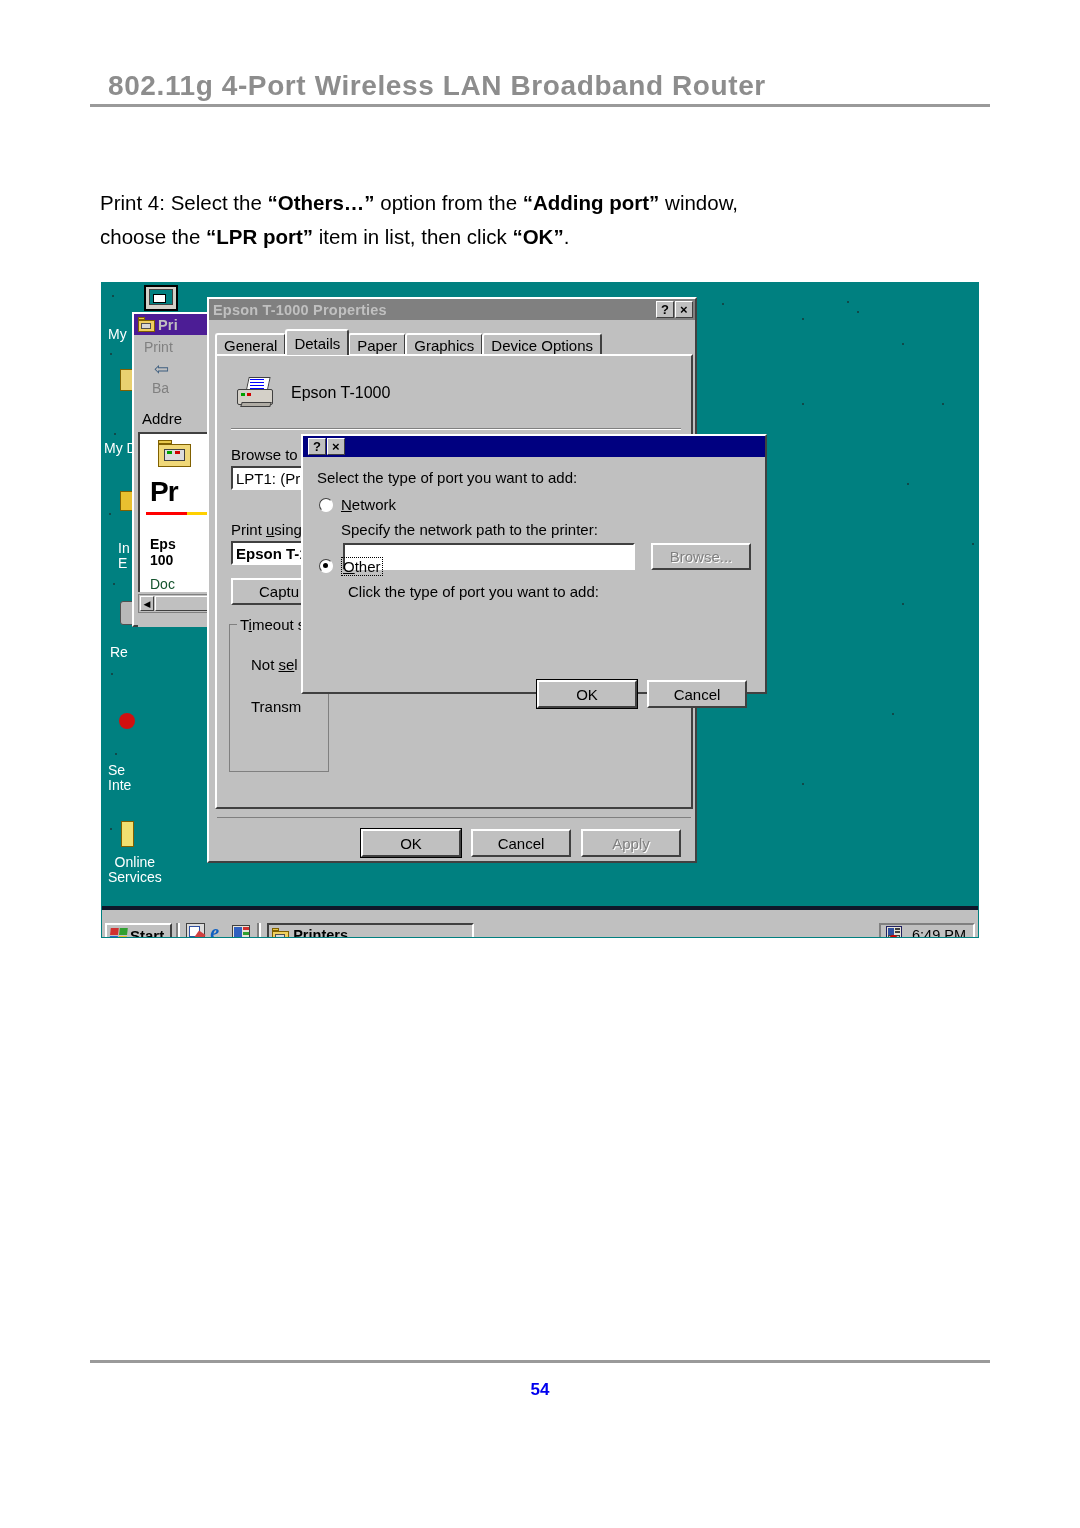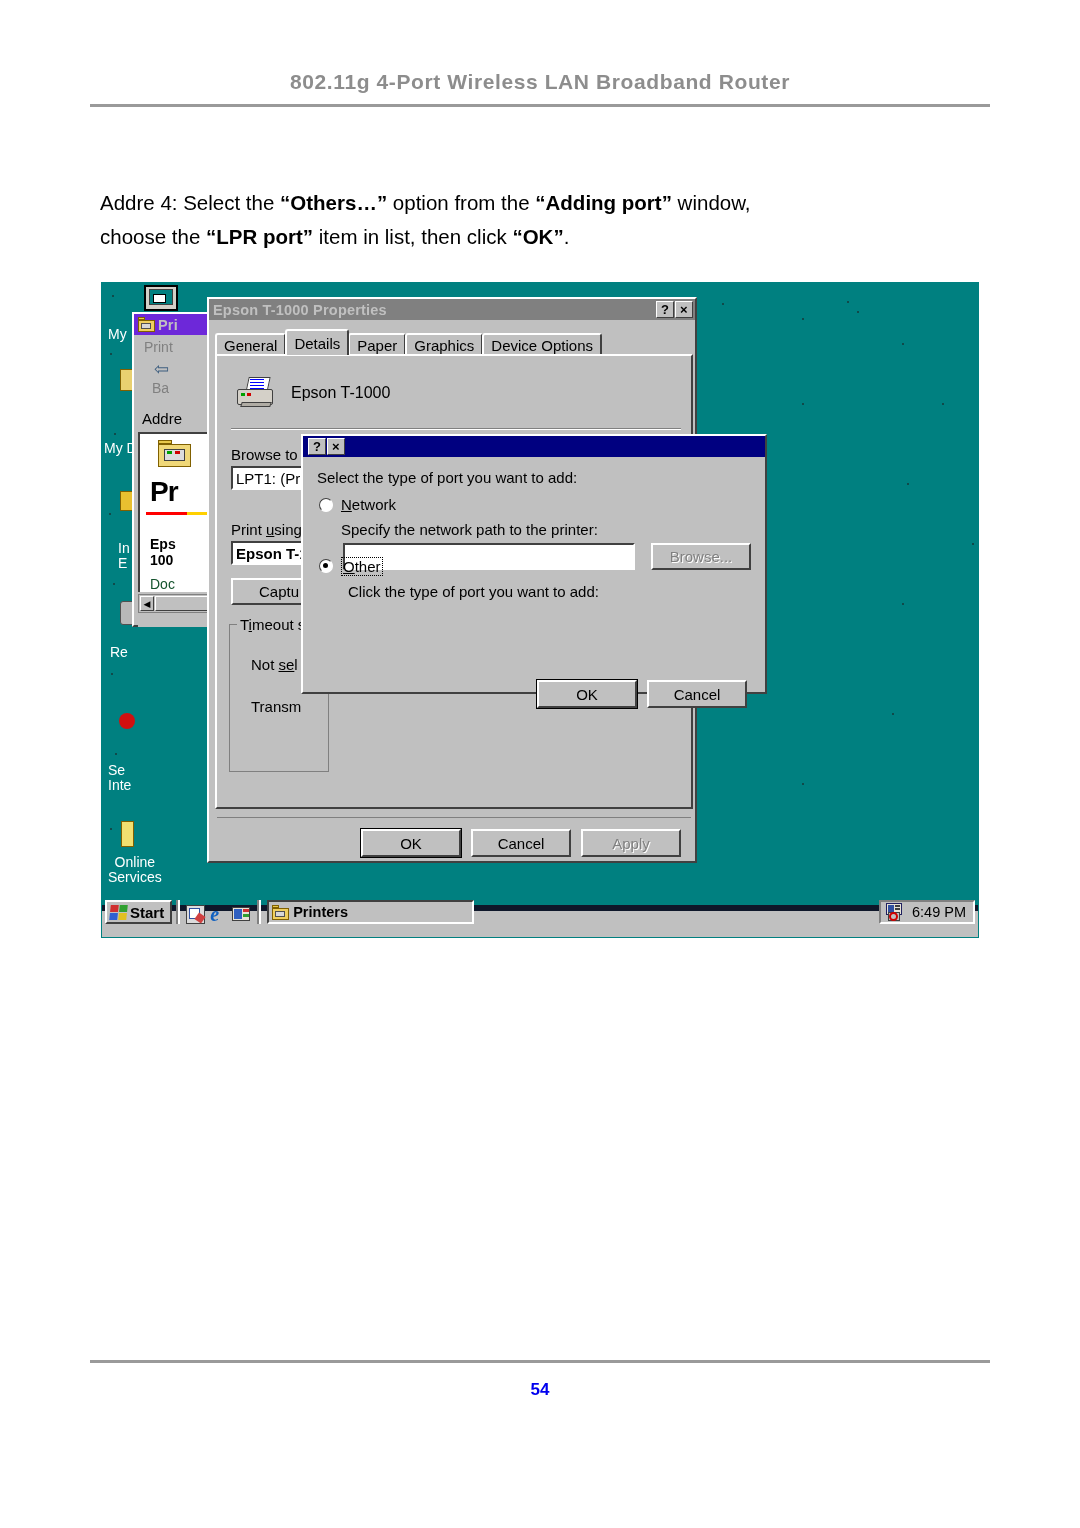--- a/index.html
+++ b/index.html
@@ -6,23 +6,23 @@
   body{
     width:1080px;height:1528px;
     background:#ffffff;
     font-family:"Liberation Sans", sans-serif;
     -webkit-font-smoothing:none;
   }
   .page{position:relative;width:1080px;height:1528px;overflow:hidden;}
 
   
   .doc-header{
-    position:absolute; left:90px; top:70px; width:900px;
-    text-align:center;
-    font-size:21px; font-weight:bold; color:#8d8d8d;
+    position:absolute; left:108px; top:70px; width:900px;
+    text-align:left;
+    font-size:28px; font-weight:bold; color:#8d8d8d;
     letter-spacing:.6px;
   }
   .rule-top{
     position:absolute;left:90px;top:104px;width:900px;height:3px;
     background:#9a9a9a;
   }
   .rule-bottom{
     position:absolute;left:90px;top:1360px;width:900px;height:3px;
     background:#9a9a9a;
   }
@@ -111,21 +111,21 @@
     border-right:1.5px solid #ffffff;border-bottom:1.5px solid #ffffff;
     box-sizing:border-box;
   }
   .radio .dot{
     position:absolute;left:3px;top:3px;width:5px;height:5px;border-radius:50%;
     background:#000;
   }
 
   
   #printersWin{left:30px;top:29px;width:96px;height:315px;}
-  #printersWin .tbar{background:#6d28d9;color:#c0c0c0;}
+  #printersWin .tbar{background:#4c1d95;color:#c0c0c0;}
   .pw-menubar{position:absolute;left:2px;top:23px;width:92px;height:19px;
     background:#c0c0c0;font-size:14px;color:#808080;
     display:flex;align-items:center;padding-left:8px;}
   .pw-toolbar{position:absolute;left:2px;top:44px;width:92px;height:46px;background:#c0c0c0;}
   .pw-addr{position:absolute;left:2px;top:92px;width:92px;height:24px;background:#c0c0c0;
     font-size:15px;color:#000;display:flex;align-items:center;padding-left:6px;}
   .pw-body{
     position:absolute;left:4px;top:118px;width:90px;height:160px;background:#fff;
     border-top:2px solid #404040;border-left:2px solid #404040;
     box-sizing:border-box;overflow:hidden;
@@ -181,22 +181,22 @@
     border-top:2px solid #404040;border-left:2px solid #404040;
     border-right:2px solid #ffffff;border-bottom:2px solid #ffffff;
     box-sizing:border-box;overflow:hidden;
   }
   .ap-item{height:16px;font-size:15px;color:#000;padding-left:3px;line-height:16px;white-space:nowrap;}
   .ap-item.sel{background:#000080;color:#ffffff;}
 
   
   .taskbar{
     position:absolute;left:0;bottom:0;width:100%;height:31px;
-    background:#c0c0c0;border-top:6px solid #0f172a;box-sizing:border-box;
-    display:flex;align-items:flex-end;padding:13px 3px;
+    background:#c0c0c0;border-top:4px solid #0f172a;box-sizing:border-box;
+    display:flex;align-items:flex-start;padding:13px 3px;
   }
   .startbtn{
     height:24px;padding:0 6px 0 3px;
     background:#c0c0c0;
     border-top:2px solid #ffffff;border-left:2px solid #ffffff;
     border-right:2px solid #404040;border-bottom:2px solid #404040;
     box-sizing:border-box;display:flex;align-items:center;gap:3px;
     font-size:15px;font-weight:bold;color:#000;
   }
   .flagicon{width:17px;height:15px;display:grid;grid-template-columns:1fr 1fr;grid-template-rows:1fr 1fr;gap:1px;transform:skewX(-6deg);}
@@ -237,21 +237,21 @@
 </style>
 </head>
 <body>
 
 <div class="page">
 
   <div class="doc-header">802.11g 4-Port Wireless LAN Broadband Router</div>
   <div class="rule-top"></div>
 
   <div class="step-text">
-    <span>Addre 4: Select the </span><b>“Others…”</b><span> option from the </span><b>“Adding port”</b><span> window,</span><br>
+    <span>Print 4: Select the </span><b>“Others…”</b><span> option from the </span><b>“Adding port”</b><span> window,</span><br>
     <span>choose the </span><b>“LPR port”</b><span> item in list, then click </span><b>“OK”</b><span>.</span>
   </div>
 
   <div class="shot">
 
     <div class="noise" style="left:10px;top:12px;"></div>
     <div class="noise" style="left:8px;top:70px;"></div>
     <div class="noise" style="left:12px;top:150px;"></div>
     <div class="noise" style="left:7px;top:230px;"></div>
     <div class="noise" style="left:11px;top:300px;"></div>

